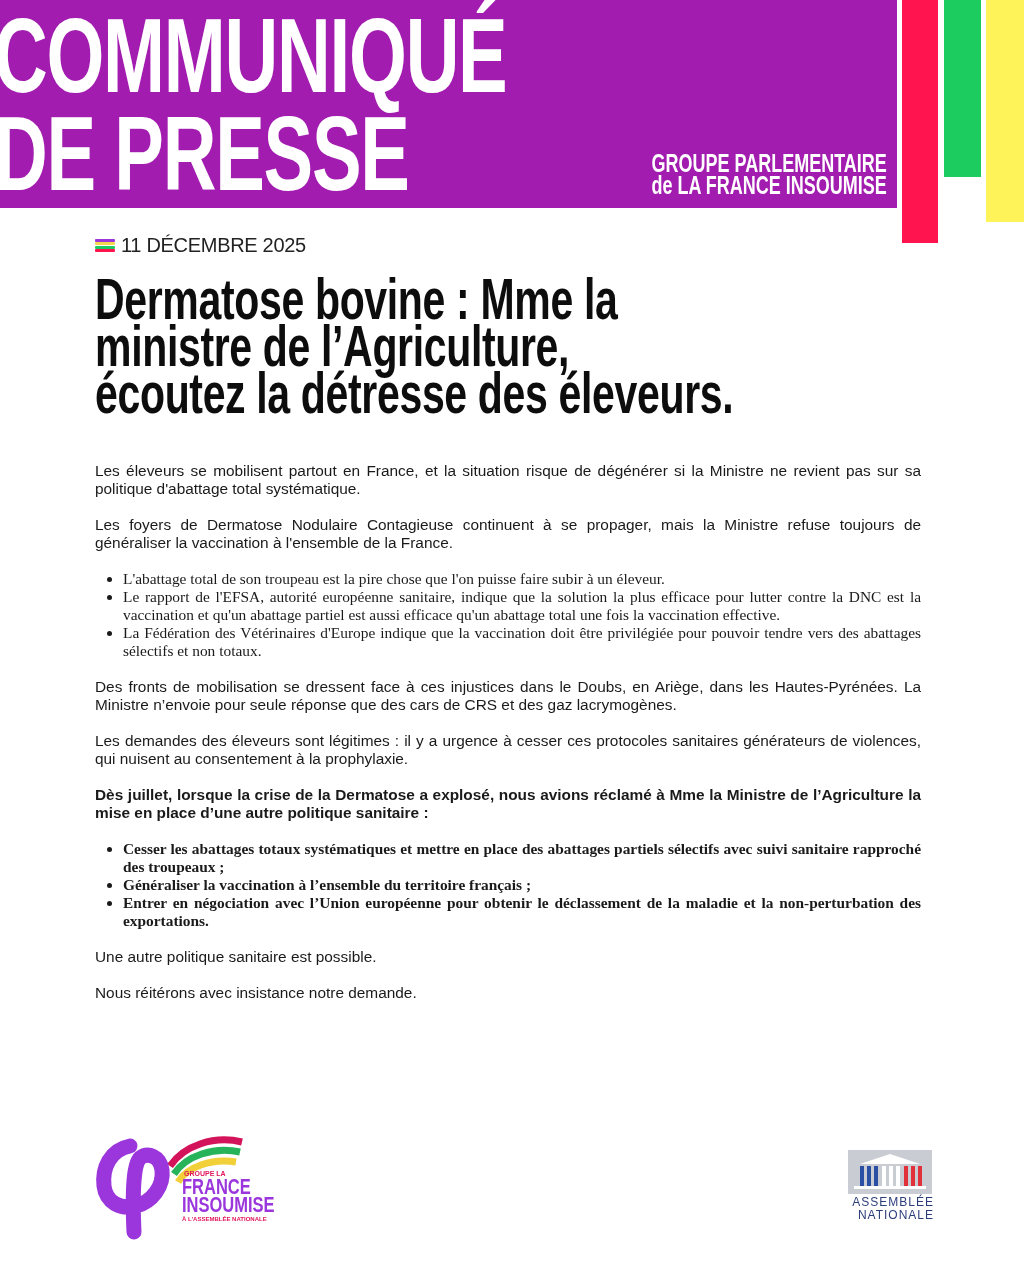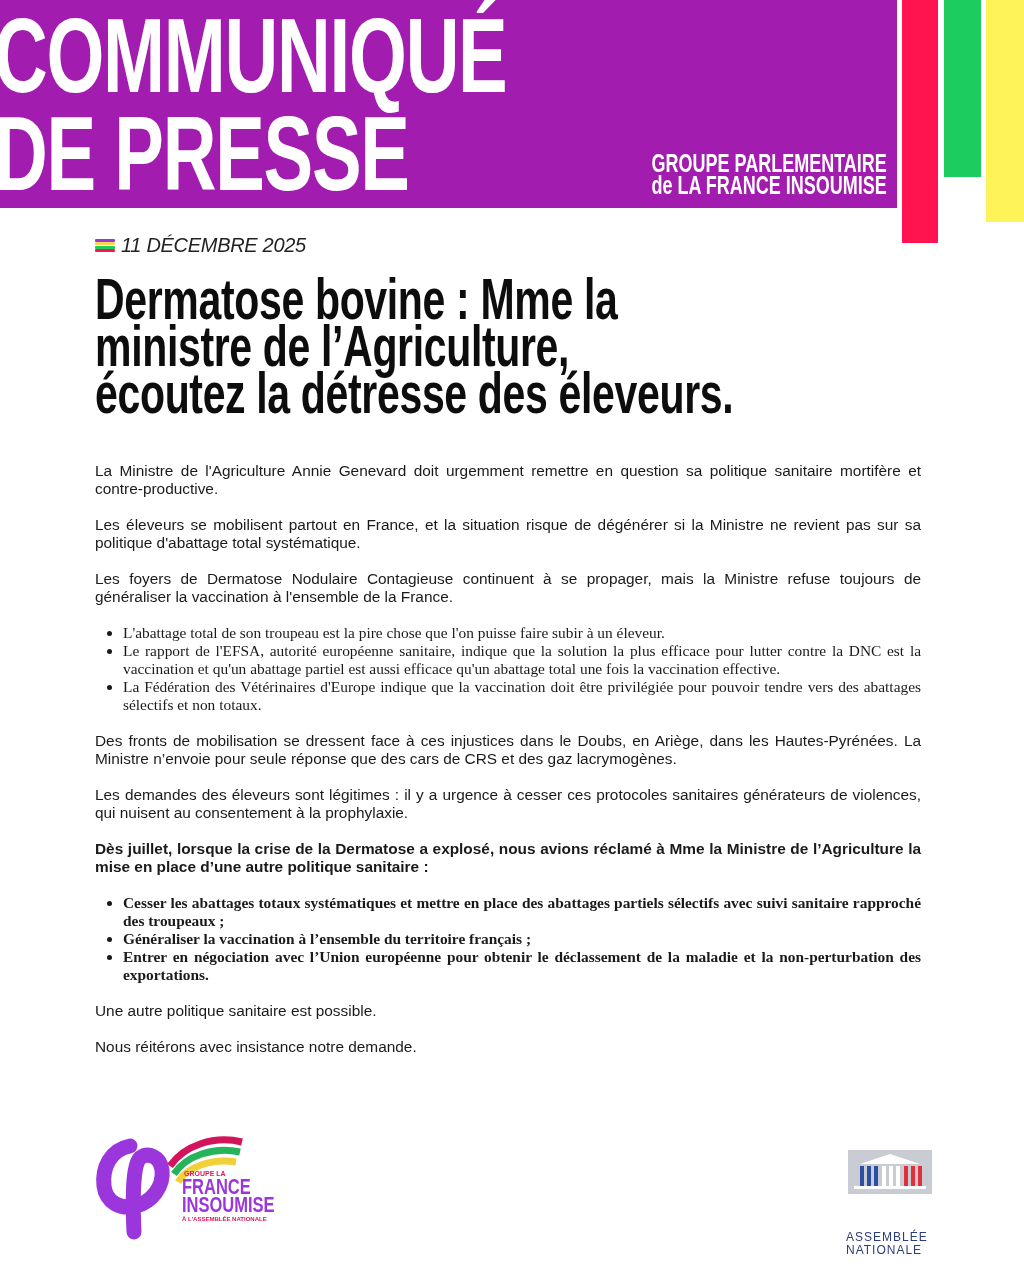--- a/index.html
+++ b/index.html
@@ -27,43 +27,43 @@
     transform:scaleX(0.72); transform-origin:right top; white-space:nowrap;
   }
   .stripe { position:absolute; top:0; }
   .stripe.red { left:902px; width:36px; height:243px; }
   .stripe.green { left:944px; width:37px; height:177px; }
   .stripe.yellow { left:986px; width:38px; height:222px; }
 
   .date-row { position:absolute; left:95px; top:234px; display:flex; align-items:center; gap:6px; }
   .date-icon { width:20px; height:14px; display:flex; flex-direction:column; justify-content:space-between; }
   .date-icon span { display:block; height:3px; border-radius:1px; }
-  .date-text { font-size:20px; color:#222; letter-spacing:-0.3px;font-style:italic; }
+  .date-text { font-size:20px; color:#222; letter-spacing:-0.3px; }
 
   .headline {
     position:absolute; left:95px; top:276px; width:1200px;
     font-weight:bold; font-size:57px; line-height:47px; color:#0d0d0d;
     transform:scaleX(0.72); transform-origin:left top; letter-spacing:-0.5px;
   }
   .headline div { white-space:nowrap; }
 
   .body-text {
     position:absolute; left:95px; top:462px; width:826px;
     font-size:15.4px; line-height:18px; color:#1a1a1a; text-align:justify;
   }
   .body-text p { margin:0 0 18px 0; }
   .body-text ul { margin:16px 0 18px 0; padding-left:28px;font-family:Liberation Serif, serif; }
   .body-text li { margin:0; }
   .bold { font-weight:bold; }
   .body-text p.tight { margin-bottom:0; }
 
   .logo-lfi { position:absolute; left:92px; top:1128px; width:190px; height:115px; }
   .logo-an { position:absolute; left:846px; top:1146px; width:88px; height:80px; }
-  .an-text { position:absolute; left:0; top:50px; width:88px; text-align:left;
-             color:#2c3e7a; font-size:12px; line-height:13px; letter-spacing:1px;margin-top:35px; }
+  .an-text { position:absolute; left:0; top:50px; width:88px; text-align:right;
+             color:#2c3e7a; font-size:12px; line-height:13px; letter-spacing:1px; }
 </style>
 </head>
 <body>
 
 <div class="band">
   <div class="big-title l1">COMMUNIQUÉ</div>
   <div class="big-title l2">DE PRESSE</div>
   <div class="group-label">
     <div>GROUPE PARLEMENTAIRE</div>
     <div>de LA FRANCE INSOUMISE</div>
@@ -83,21 +83,20 @@
   <span class="date-text">11 DÉCEMBRE 2025</span>
 </div>
 
 <div class="headline">
   <div>Dermatose bovine : Mme la</div>
   <div>ministre de l’Agriculture,</div>
   <div>écoutez la détresse des éleveurs.</div>
 </div>
 
 <div class="body-text">
-  <p>La Ministre de l'Agriculture Annie Genevard doit urgemment remettre en question sa politique sanitaire mortifère et contre-productive.</p>
   <p>Les éleveurs se mobilisent partout en France, et la situation risque de dégénérer si la Ministre ne revient pas sur sa politique d'abattage total systématique.</p>
   <p>Les foyers de Dermatose Nodulaire Contagieuse continuent à se propager, mais la Ministre refuse toujours de généraliser la vaccination à l'ensemble de la France.</p>
   <ul>
     <li>L'abattage total de son troupeau est la pire chose que l'on puisse faire subir à un éleveur.</li>
     <li>Le rapport de l'EFSA, autorité européenne sanitaire, indique que la solution la plus efficace pour lutter contre la DNC est la vaccination et qu'un abattage partiel est aussi efficace qu'un abattage total une fois la vaccination effective.</li>
     <li>La Fédération des Vétérinaires d'Europe indique que la vaccination doit être privilégiée pour pouvoir tendre vers des abattages sélectifs et non totaux.</li>
   </ul>
   <p>Des fronts de mobilisation se dressent face à ces injustices dans le Doubs, en Ariège, dans les Hautes-Pyrénées. La Ministre n’envoie pour seule réponse que des cars de CRS et des gaz lacrymogènes.</p>
   <p>Les demandes des éleveurs sont légitimes : il y a urgence à cesser ces protocoles sanitaires générateurs de violences, qui nuisent au consentement à la prophylaxie.</p>
   <p class="bold">Dès juillet, lorsque la crise de la Dermatose a explosé, nous avions réclamé à Mme la Ministre de l’Agriculture la mise en place d’une autre politique sanitaire :</p>

